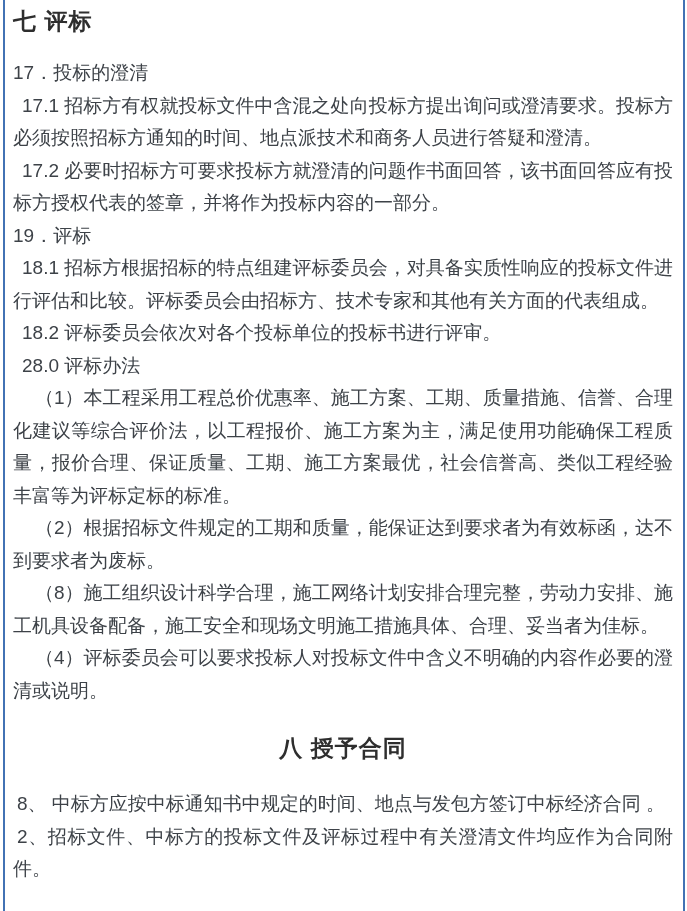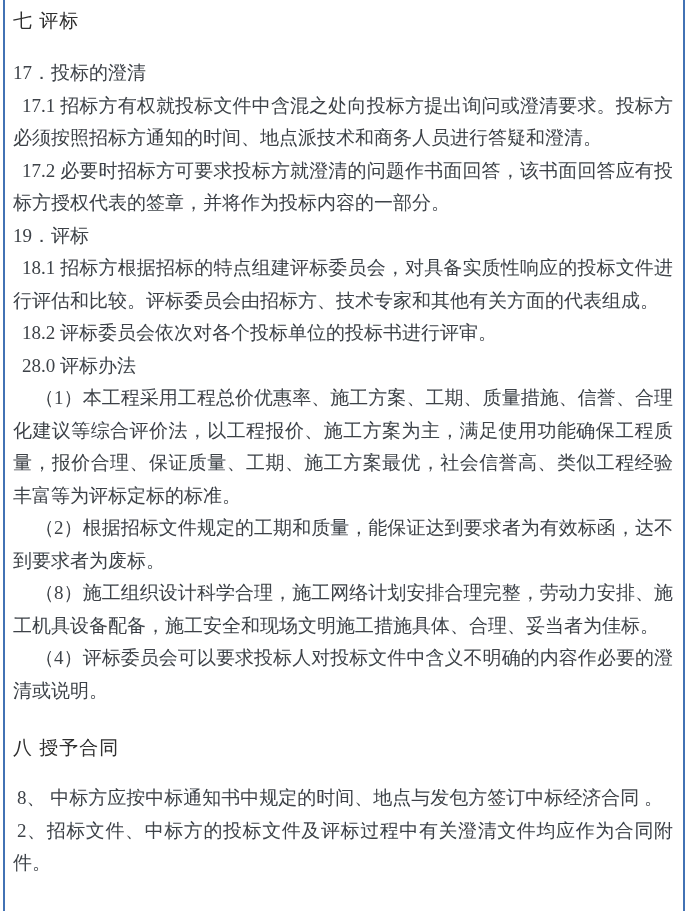--- a/index.html
+++ b/index.html
@@ -29,31 +29,31 @@
     position: absolute;
     left: 13px;
     right: 14px;
     top: 0;
     color: #3d4248;
     font-size: 19px;
     line-height: 32.5px;
     text-align: justify;
   }
   .doc-heading {
-    font-size: 19px;
-    font-weight: normal;
+    font-size: 23px;
+    font-weight: bold;
     color: #2e2e2e;
     line-height: 24px;
     margin: 0;
     text-align: left;
     letter-spacing: 1px;
   }
   .heading-top { padding-top: 9px; margin-bottom: 24px; }
-  .heading-mid { margin-top: 29px; margin-bottom: 22px; }
-  p { margin: 0; padding: 0; font-family: Liberation Serif, serif; }
+  .heading-mid { margin-top: 29px; margin-bottom: 28px; text-align: center; }
+  p { margin: 0; padding: 0; }
   .ind-0 { text-indent: 0; }
   .ind-s { text-indent: 9px; }
   .ind-l { text-indent: 22px; }
   .ind-xs { text-indent: 4px; }
 </style>
 </head>
 <body>
 
 <div class="page">
   <div class="vrule vrule-left"></div>

